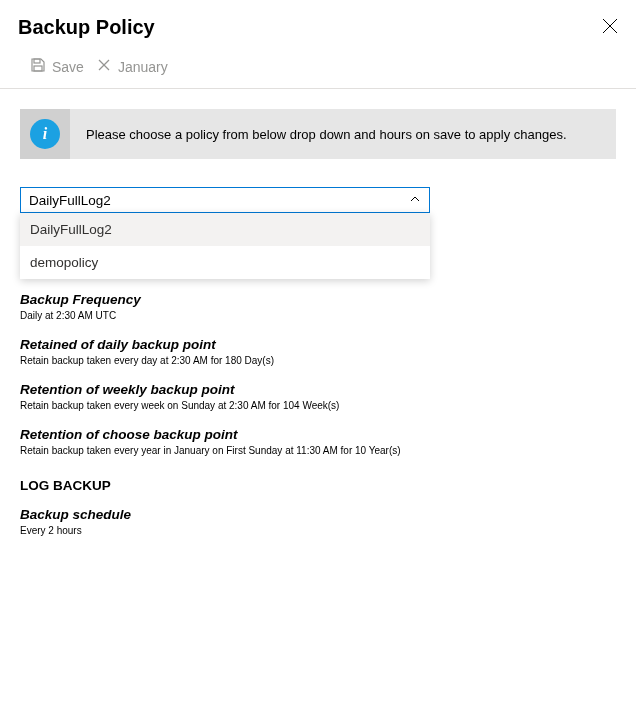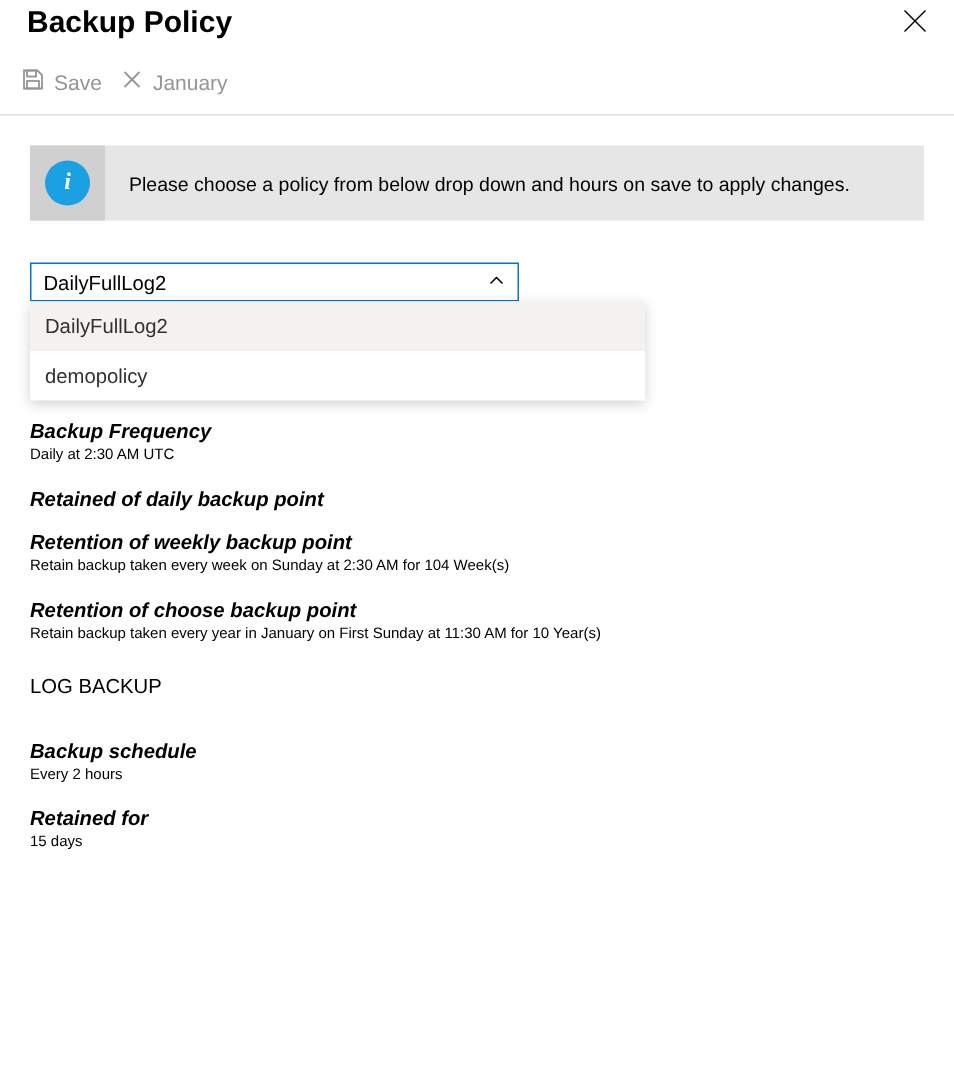--- a/index.html
+++ b/index.html
@@ -13,41 +13,41 @@
       color: #323130;
       width: 636px;
       height: 718px;
       background: #fff;
       position: relative;
     }
     .header {
       display: flex;
       justify-content: space-between;
       align-items: flex-start;
-      padding: 4px 16px 6px 18px;
+      padding: 16px 16px 6px 18px;
     }
     .title {
       font-size: 20px;
       font-weight: 600;
       color: #000;
     }
     .close-btn {
       cursor: pointer;
       padding: 2px;
       color: #000;
     }
     .close-btn svg {
       width: 16px;
       height: 16px;
     }
     .toolbar {
       display: flex;
       align-items: center;
       gap: 12px;
-      padding: 8px 14px;
+      padding: 8px 30px;
       margin-top: 4px;
     }
     .toolbar-btn {
       display: flex;
       align-items: center;
       gap: 6px;
       color: #959593;
       cursor: pointer;
       font-size: 14px;
     }
@@ -92,21 +92,21 @@
       font-size: 16px;
       font-weight: bold;
     }
     .info-text {
       padding: 0 16px;
       font-size: 13px;
       color: #000;
     }
     .dropdown-wrapper {
       position: relative;
-      width: 326px;
+      width: 410px;
       margin-bottom: 18px;
     }
     .dropdown {
       display: flex;
       align-items: center;
       justify-content: space-between;
       border: 1px solid #0078d4;
       height: 26px;
       padding: 0 8px;
       cursor: pointer;
@@ -154,24 +154,24 @@
       margin-bottom: 2px;
       font-style: italic;
     }
     .field-value {
       font-size: 10px;
       color: #000;
       line-height: 1.4;
     }
     .log-heading {
       font-size: 13.5px;
-      font-weight: 400;
+      font-weight: 700;
       color: #000;
       margin-top: 20px;
-      margin-bottom: 28px;
+      margin-bottom: 14px;
     }
   </style>
 </head>
 <body>
 
 <div class="header">
   <div class="title">Backup Policy</div>
   <div class="close-btn">
     <span>
       <svg viewBox="0 0 16 16" stroke="currentColor" stroke-width="1" fill="none">
@@ -232,38 +232,35 @@
 
   <div class="section-heading-main">FULL BACKUP</div>
 
   <div class="field-group">
     <div class="field-label">Backup Frequency</div>
     <div class="field-value">Daily at 2:30 AM UTC</div>
   </div>
 
   <div class="field-group">
     <div class="field-label">Retained of daily backup point</div>
+    <div class="field-value">Retain backup taken every day at 2:30 AM for 180 Day(s)</div>
   </div>
 
   <div class="field-group">
     <div class="field-label">Retention of weekly backup point</div>
     <div class="field-value">Retain backup taken every week on Sunday at 2:30 AM for 104 Week(s)</div>
   </div>
 
 
   <div class="field-group">
     <div class="field-label">Retention of choose backup point</div>
     <div class="field-value">Retain backup taken every year in January on First Sunday at 11:30 AM for 10 Year(s)</div>
   </div>
 
   <div class="log-heading">LOG BACKUP</div>
 
   <div class="field-group">
     <div class="field-label">Backup schedule</div>
     <div class="field-value">Every 2 hours</div>
   </div>
 
-  <div class="field-group">
-    <div class="field-label">Retained for</div>
-    <div class="field-value">15 days</div>
-  </div>
 
 </div>
 
 </body></html>

